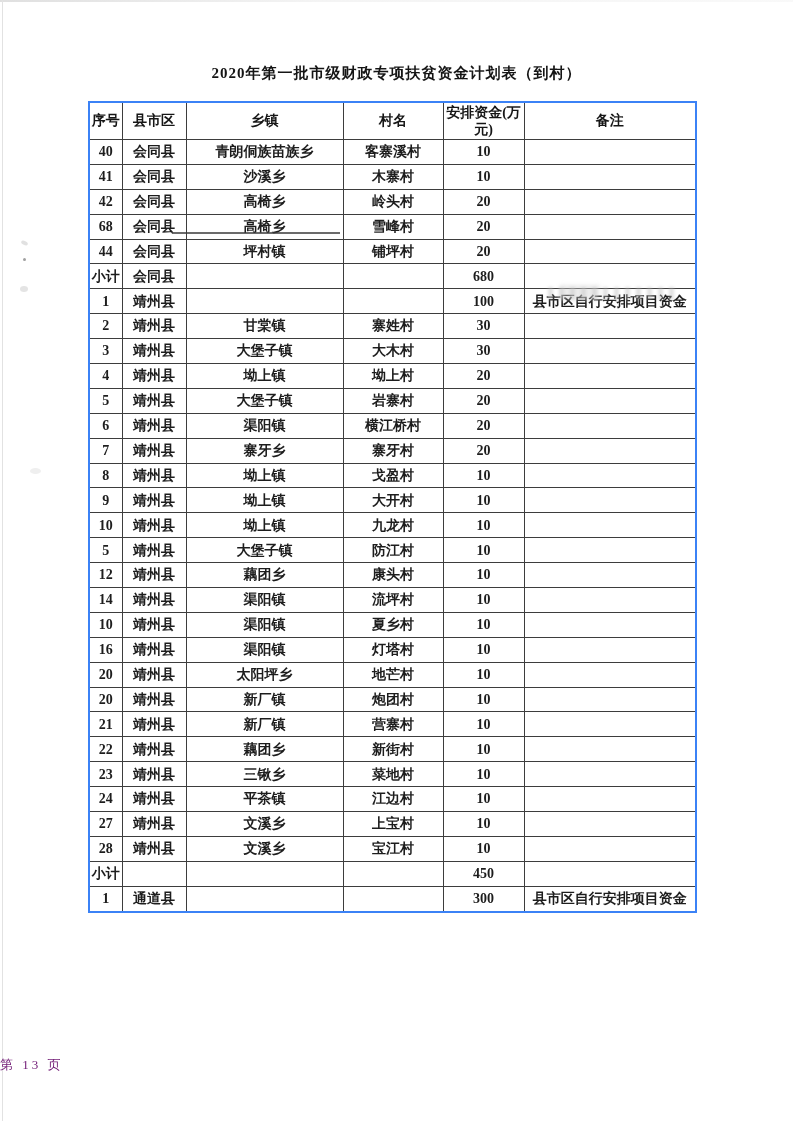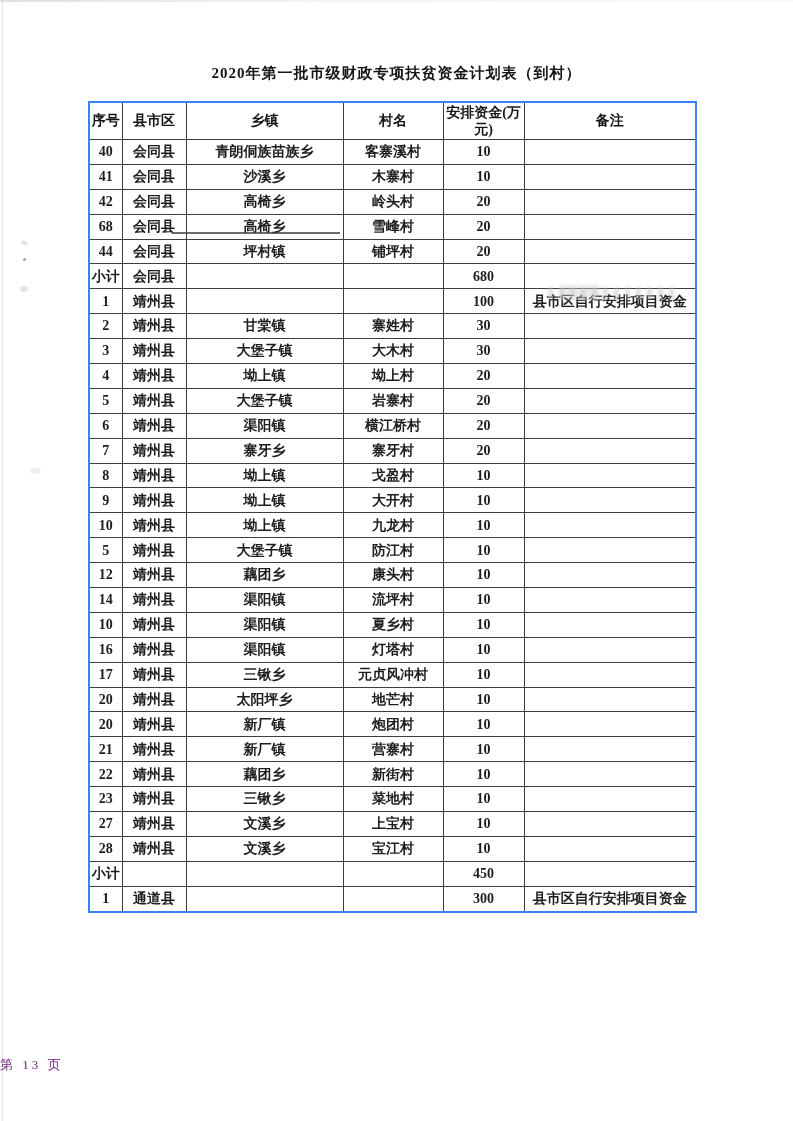--- a/index.html
+++ b/index.html
@@ -287,28 +287,20 @@
         </tr>
         <tr>
           <td>16</td>
           <td>靖州县</td>
           <td>渠阳镇</td>
           <td>灯塔村</td>
           <td>10</td>
           <td></td>
         </tr>
         <tr>
-          <td>17</td>
-          <td>靖州县</td>
-          <td>三锹乡</td>
-          <td>元贞风冲村</td>
-          <td>10</td>
-          <td></td>
-        </tr>
-        <tr>
           <td>20</td>
           <td>靖州县</td>
           <td>太阳坪乡</td>
           <td>地芒村</td>
           <td>10</td>
           <td></td>
         </tr>
         <tr>
           <td>20</td>
           <td>靖州县</td>
@@ -331,20 +323,28 @@
           <td>藕团乡</td>
           <td>新街村</td>
           <td>10</td>
           <td></td>
         </tr>
         <tr>
           <td>23</td>
           <td>靖州县</td>
           <td>三锹乡</td>
           <td>菜地村</td>
+          <td>10</td>
+          <td></td>
+        </tr>
+        <tr>
+          <td>24</td>
+          <td>靖州县</td>
+          <td>平茶镇</td>
+          <td>江边村</td>
           <td>10</td>
           <td></td>
         </tr>
         <tr>
           <td>27</td>
           <td>靖州县</td>
           <td>文溪乡</td>
           <td>上宝村</td>
           <td>10</td>
           <td></td>

